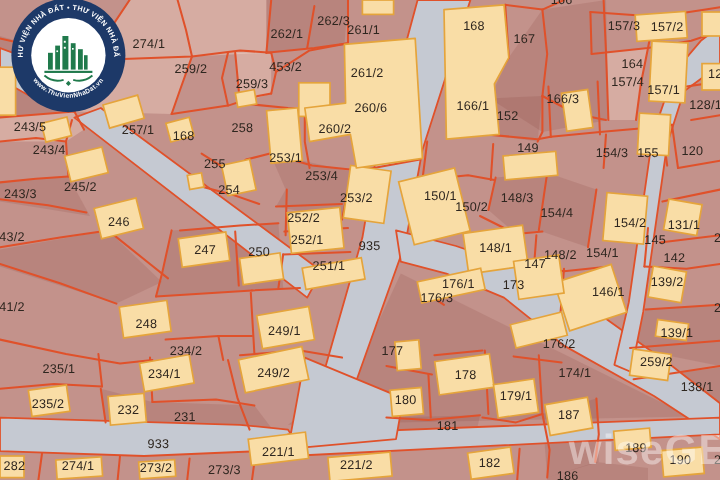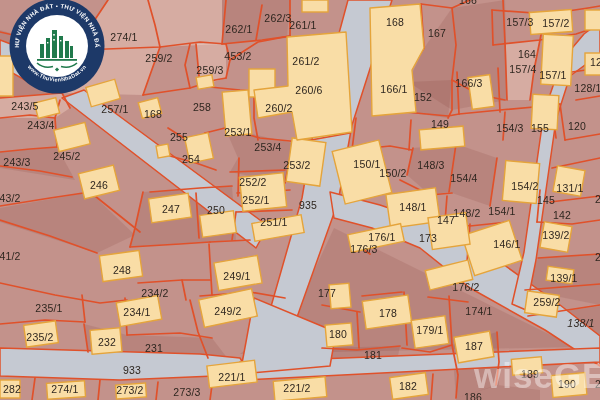--- a/index.html
+++ b/index.html
@@ -288,21 +288,21 @@
       <div class="plabel" style="left: 564px; top: 278px;">139/1</div>
       <div class="plabel" style="left: 466px; top: 287px;">176/2</div>
       <div class="plabel" style="left: 327px; top: 293px;">177</div>
       <div class="plabel" style="left: 479px; top: 311px;">174/1</div>
       <div class="plabel" style="left: 388px; top: 313px;">178</div>
       <div class="plabel" style="left: 430px; top: 330px;">179/1</div>
       <div class="plabel" style="left: 338px; top: 334px;">180</div>
       <div class="plabel" style="left: 373px; top: 355px;">181</div>
       <div class="plabel" style="left: 474px; top: 346px;">187</div>
       <div class="plabel" style="left: 547px; top: 302px;">259/2</div>
-      <div class="plabel" style="left: 581px; top: 323px; font-style: italic;">138/1</div>
+      <div class="plabel" style="left: 581px; top: 323px;">138/1</div>
       <div class="plabel" style="left: 408px; top: 386px;">182</div>
       <div class="plabel" style="left: 473px; top: 397px;">186</div>
       <div class="plabel" style="left: 530px; top: 374px;">189</div>
       <div class="plabel" style="left: 567px; top: 384px;">190</div>
       <div class="plabel" style="left: 237px; top: 276px;">249/1</div>
       <div class="plabel" style="left: 228px; top: 311px;">249/2</div>
       <div class="plabel" style="left: 122px; top: 270px;">248</div>
       <div class="plabel" style="left: 155px; top: 293px;">234/2</div>
       <div class="plabel" style="left: 137px; top: 312px;">234/1</div>
       <div class="plabel" style="left: 49px; top: 308px;">235/1</div>

